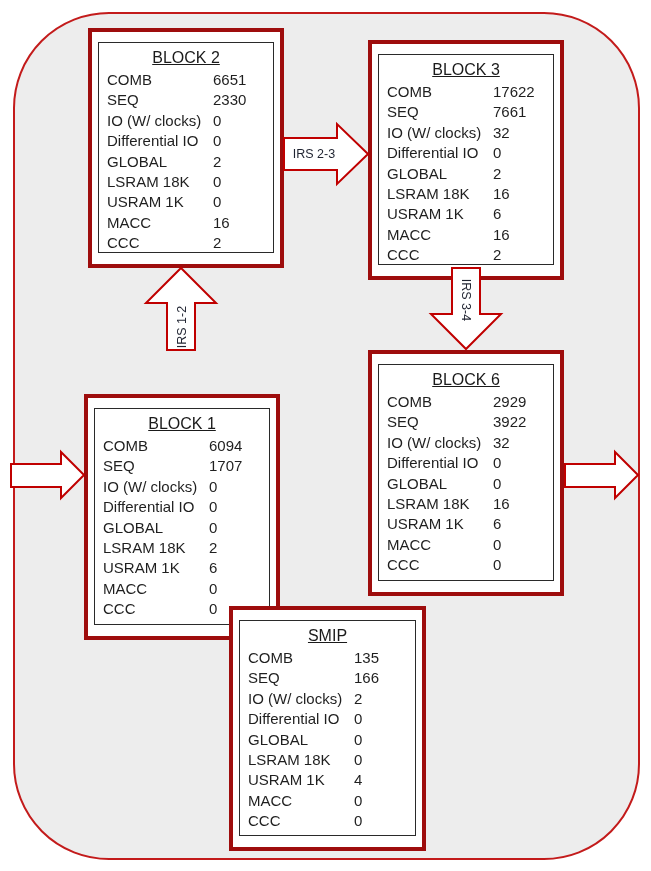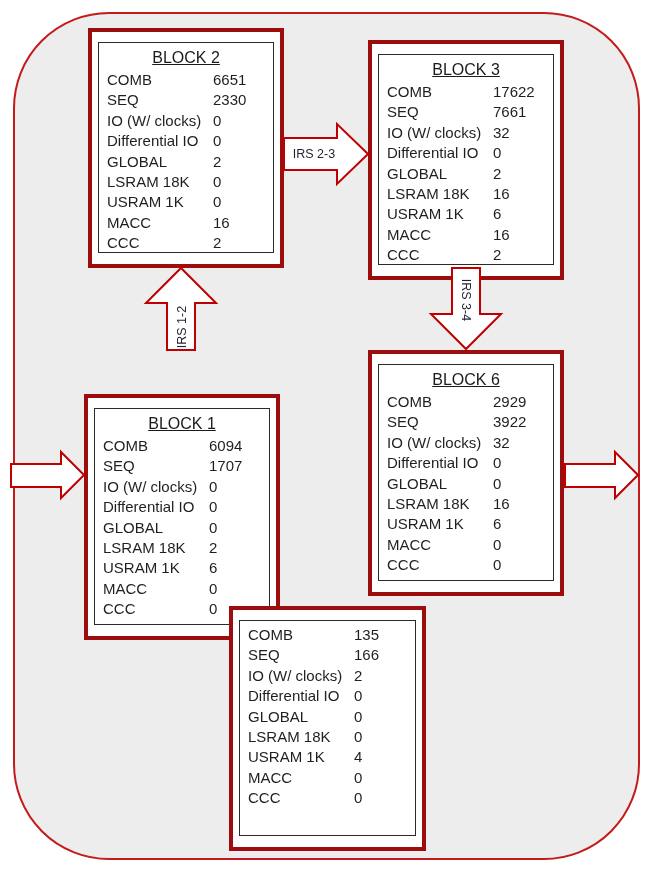--- a/index.html
+++ b/index.html
@@ -198,20 +198,21 @@
         </div>
       <div class="row">
           <span class="lbl">CCC</span>
           <span class="val">0</span>
         </div>
     </div>
   </div>
 
   <div class="block" id="bs">
     <div class="panel">
+      <div class="title">SMIP</div>
       <div class="row">
           <span class="lbl">COMB</span>
           <span class="val">135</span>
         </div>
       <div class="row">
           <span class="lbl">SEQ</span>
           <span class="val">166</span>
         </div>
       <div class="row">
           <span class="lbl">IO (W/ clocks)</span>

